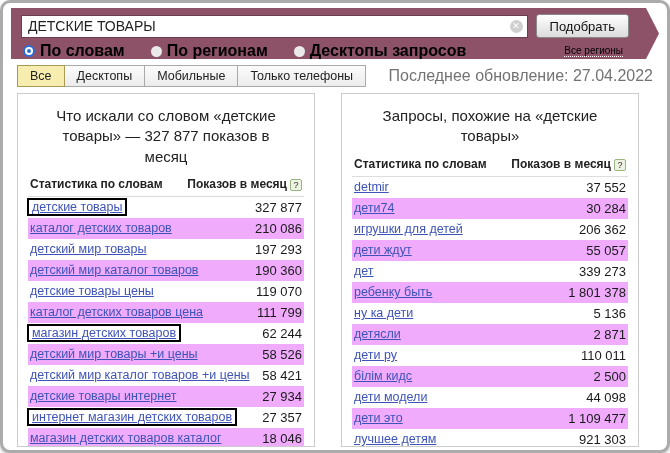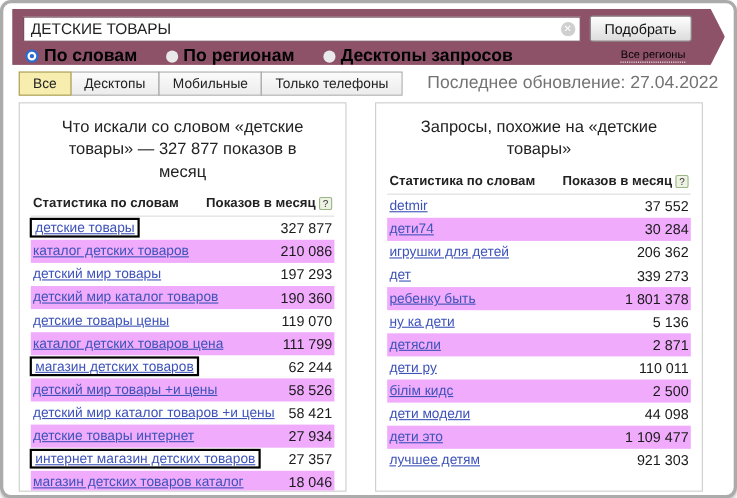--- a/index.html
+++ b/index.html
@@ -219,20 +219,24 @@
             <span class="val">37 552</span>
           </div>
           <div class="row alt">
             <a href="#" class="kw">дети74</a>
             <span class="val">30 284</span>
           </div>
           <div class="row">
             <a href="#" class="kw">игрушки для детей</a>
             <span class="val">206 362</span>
           </div>
+          <div class="row alt">
+            <a href="#" class="kw">дети ждут</a>
+            <span class="val">55 057</span>
+          </div>
           <div class="row">
             <a href="#" class="kw">дет</a>
             <span class="val">339 273</span>
           </div>
           <div class="row alt">
             <a href="#" class="kw">ребенку быть</a>
             <span class="val">1 801 378</span>
           </div>
           <div class="row">
             <a href="#" class="kw">ну ка дети</a>

